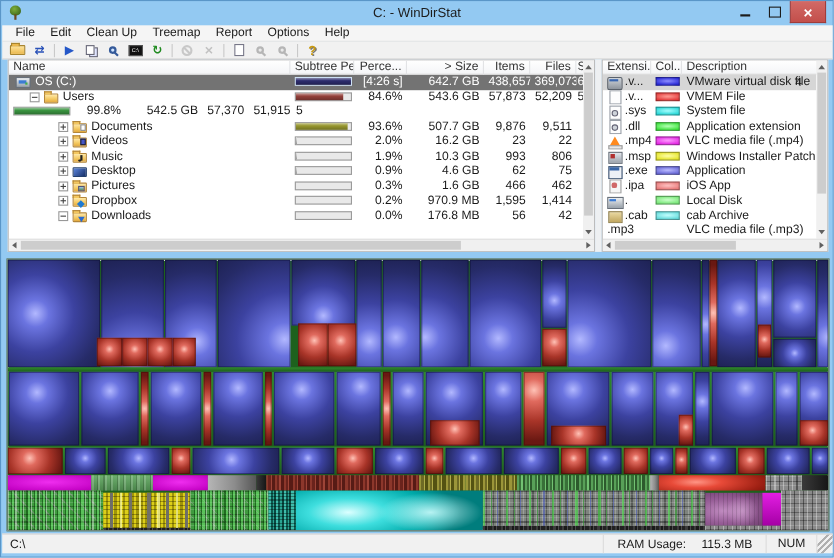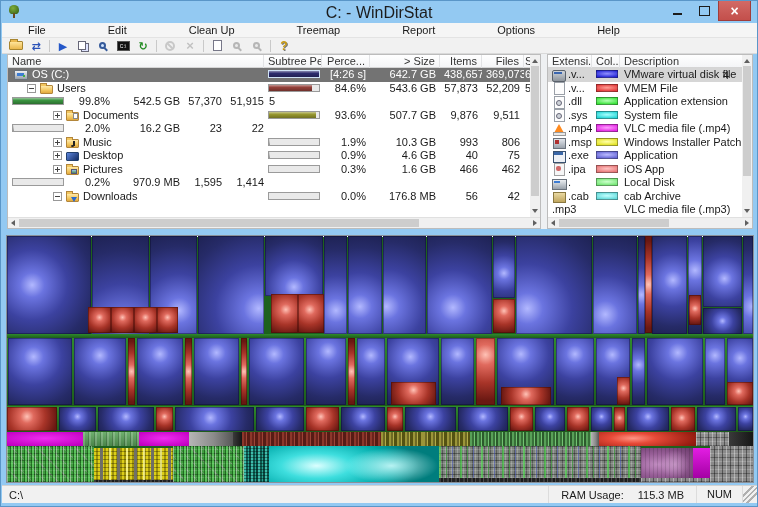--- a/index.html
+++ b/index.html
@@ -6,30 +6,30 @@
   html,body { background:#ffffff; }
   body { font-family:"Liberation Sans","DejaVu Sans",sans-serif; font-size:11px; color:#1a1a1a; }
 
   .window { position:relative; width:758px; height:507px; background:#93c9f2; border:1px solid #5a96c8; overflow:hidden; }
 
   
   .titlebar { position:absolute; left:0; top:0; width:100%; height:22px; }
   .app-icon { position:absolute; left:7px; top:4px; width:12px; height:14px; }
   .app-icon::before { content:""; position:absolute; left:1px; top:0; width:10px; height:9px; background:radial-gradient(circle at 40% 35%, #7fae3a, #3f6b1c 80%); border-radius:50% 50% 40% 40%; }
   .app-icon::after { content:""; position:absolute; left:5px; top:8px; width:2px; height:5px; background:#6b4a20; }
-  .title-text { position:absolute; left:0; top:3px; width:100%; text-align:center; font-size:16px; color:#1c1c1c; }
+  .title-text { position:absolute; left:0; top:3px; width:100%; text-align:center; font-size:12px; color:#1c1c1c; }
   .cap-btns { position:absolute; right:6px; top:0; display:flex; align-items:flex-start; }
   .cap-btn { width:27px; height:19px; display:flex; align-items:center; justify-content:center; color:#1c1c1c; cursor:default; }
   .cap-min::before { content:""; width:9px; height:2px; background:#1c1c1c; margin-top:6px; }
   .cap-max::before { content:""; width:9px; height:8px; border:1px solid #1c1c1c; background:transparent; }
   .cap-close { width:33px; height:20px; background:linear-gradient(180deg,#d26a66,#c34f4b); border:1px solid #a03c3a; border-top:none; }
   .cap-close::before { content:"×"; color:#fff; font-size:14px; font-weight:bold; line-height:18px; }
 
   
-  .menubar { position:absolute; left:1px; top:22px; width:756px; height:15px; background:#f5f5f5; display:flex; align-items:center; padding-left:19px; border-bottom:1px solid #e3e3e3;gap:48px; }
+  .menubar { position:absolute; left:1px; top:22px; width:756px; height:15px; background:#f5f5f5; display:flex; align-items:center; padding-left:5px; border-bottom:1px solid #e3e3e3; }
   .menu-item { padding:0 7px; height:15px; line-height:15px; }
 
   
   .toolbar { position:absolute; left:1px; top:37px; width:756px; height:16px; background:#f1f1f1; border-bottom:1px solid #d9d9d9; display:flex; align-items:center; padding-left:4px; }
   .tb-btn { width:20px; height:15px; display:flex; align-items:center; justify-content:center; position:relative; }
   .tb-sep { width:1px; height:12px; background:#c9c9c9; margin:0 3px; }
   .tb-glyph { font-size:11px; line-height:12px; }
   .dis { opacity:.38; filter:grayscale(1); }
   .gi-open { width:14px; height:9px; background:linear-gradient(180deg,#ffe49a,#eab84e); border:1px solid #a8852f; border-radius:1px; position:relative; }
   .gi-open::before { content:""; position:absolute; top:-3px; left:0; width:6px; height:2px; background:#eab84e; border:1px solid #a8852f; border-bottom:none; }
@@ -313,20 +313,28 @@
               <span class="bar-fill" style="display: block; width: 94%; background: linear-gradient(rgba(255, 255, 255, 0.45), rgba(255, 255, 255, 0) 40%, rgba(0, 0, 0, 0.25)), rgb(151, 151, 47);"></span>
             </span>
           </span>
           <span class="cell right c2">93.6%</span>
           <span class="cell right c3">507.7 GB</span>
           <span class="cell right c4">9,876</span>
           <span class="cell right c5">9,511</span>
           <span class="cell right c6"></span>
         </div>
         <div class="trow">
+          <span class="cell c0 name-cell">
+            <span style="flex: 0 0 auto; width: 41px;"></span>
+            <span class="exp plus"></span>
+            <span class="fi fi-folder">
+              <span class="ov ov-film"></span>
+            </span>
+            <span>Videos</span>
+          </span>
           <span class="cell c1">
             <span class="bar-track" style="display: block;">
               <span class="bar-fill" style="display: block; width: 2%; background: linear-gradient(rgba(255, 255, 255, 0.45), rgba(255, 255, 255, 0) 40%, rgba(0, 0, 0, 0.25)), rgb(201, 201, 201);"></span>
             </span>
           </span>
           <span class="cell right c2">2.0%</span>
           <span class="cell right c3">16.2 GB</span>
           <span class="cell right c4">23</span>
           <span class="cell right c5">22</span>
           <span class="cell right c6"></span>
@@ -358,21 +366,21 @@
             <span class="fi fi-desktop"></span>
             <span>Desktop</span>
           </span>
           <span class="cell c1">
             <span class="bar-track" style="display: block;">
               <span class="bar-fill" style="display: block; width: 1%; background: linear-gradient(rgba(255, 255, 255, 0.45), rgba(255, 255, 255, 0) 40%, rgba(0, 0, 0, 0.25)), rgb(201, 201, 201);"></span>
             </span>
           </span>
           <span class="cell right c2">0.9%</span>
           <span class="cell right c3">4.6 GB</span>
-          <span class="cell right c4">40</span>
+          <span class="cell right c4">62</span>
           <span class="cell right c5">75</span>
           <span class="cell right c6"></span>
         </div>
         <div class="trow">
           <span class="cell c0 name-cell">
             <span style="flex: 0 0 auto; width: 41px;"></span>
             <span class="exp plus"></span>
             <span class="fi fi-folder">
               <span class="ov ov-pic"></span>
             </span>
@@ -383,20 +391,28 @@
               <span class="bar-fill" style="display: block; width: 0%; background: linear-gradient(rgba(255, 255, 255, 0.45), rgba(255, 255, 255, 0) 40%, rgba(0, 0, 0, 0.25)), rgb(201, 201, 201);"></span>
             </span>
           </span>
           <span class="cell right c2">0.3%</span>
           <span class="cell right c3">1.6 GB</span>
           <span class="cell right c4">466</span>
           <span class="cell right c5">462</span>
           <span class="cell right c6"></span>
         </div>
         <div class="trow">
+          <span class="cell c0 name-cell">
+            <span style="flex: 0 0 auto; width: 41px;"></span>
+            <span class="exp plus"></span>
+            <span class="fi fi-folder">
+              <span class="ov ov-drop"></span>
+            </span>
+            <span>Dropbox</span>
+          </span>
           <span class="cell c1">
             <span class="bar-track" style="display: block;">
               <span class="bar-fill" style="display: block; width: 0%; background: linear-gradient(rgba(255, 255, 255, 0.45), rgba(255, 255, 255, 0) 40%, rgba(0, 0, 0, 0.25)), rgb(201, 201, 201);"></span>
             </span>
           </span>
           <span class="cell right c2">0.2%</span>
           <span class="cell right c3">970.9 MB</span>
           <span class="cell right c4">1,595</span>
           <span class="cell right c5">1,414</span>
           <span class="cell right c6"></span>
@@ -460,36 +476,36 @@
             <span>.v...</span>
           </span>
           <span class="cell e1">
             <span class="swatch" style="display: block; --sw-c: #e43c3c; --sw-hi: #ff9f96;"></span>
           </span>
           <span class="cell e2">VMEM File</span>
         </div>
         <div class="trow">
           <span class="cell e0 name-cell">
             <span class="xi xi-gearpage"></span>
+            <span>.sys</span>
+          </span>
+          <span class="cell e1">
+            <span class="swatch" style="display: block; --sw-c: #2ad8d8; --sw-hi: #aaffff;"></span>
+          </span>
+          <span class="cell e2">System file</span>
+        </div>
+        <div class="trow">
+          <span class="cell e0 name-cell">
+            <span class="xi xi-gearpage"></span>
             <span>.dll</span>
           </span>
           <span class="cell e1">
             <span class="swatch" style="display: block; --sw-c: #3ee43e; --sw-hi: #b4ffb4;"></span>
           </span>
           <span class="cell e2">Application extension</span>
-        </div>
-        <div class="trow">
-          <span class="cell e0 name-cell">
-            <span class="xi xi-gearpage"></span>
-            <span>.sys</span>
-          </span>
-          <span class="cell e1">
-            <span class="swatch" style="display: block; --sw-c: #2ad8d8; --sw-hi: #aaffff;"></span>
-          </span>
-          <span class="cell e2">System file</span>
         </div>
         <div class="trow">
           <span class="cell e0 name-cell">
             <span class="xi xi-vlc"></span>
             <span>.mp4</span>
           </span>
           <span class="cell e1">
             <span class="swatch" style="display: block; --sw-c: #e42ae4; --sw-hi: #ff9fff;"></span>
           </span>
           <span class="cell e2">VLC media file (.mp4)</span>

